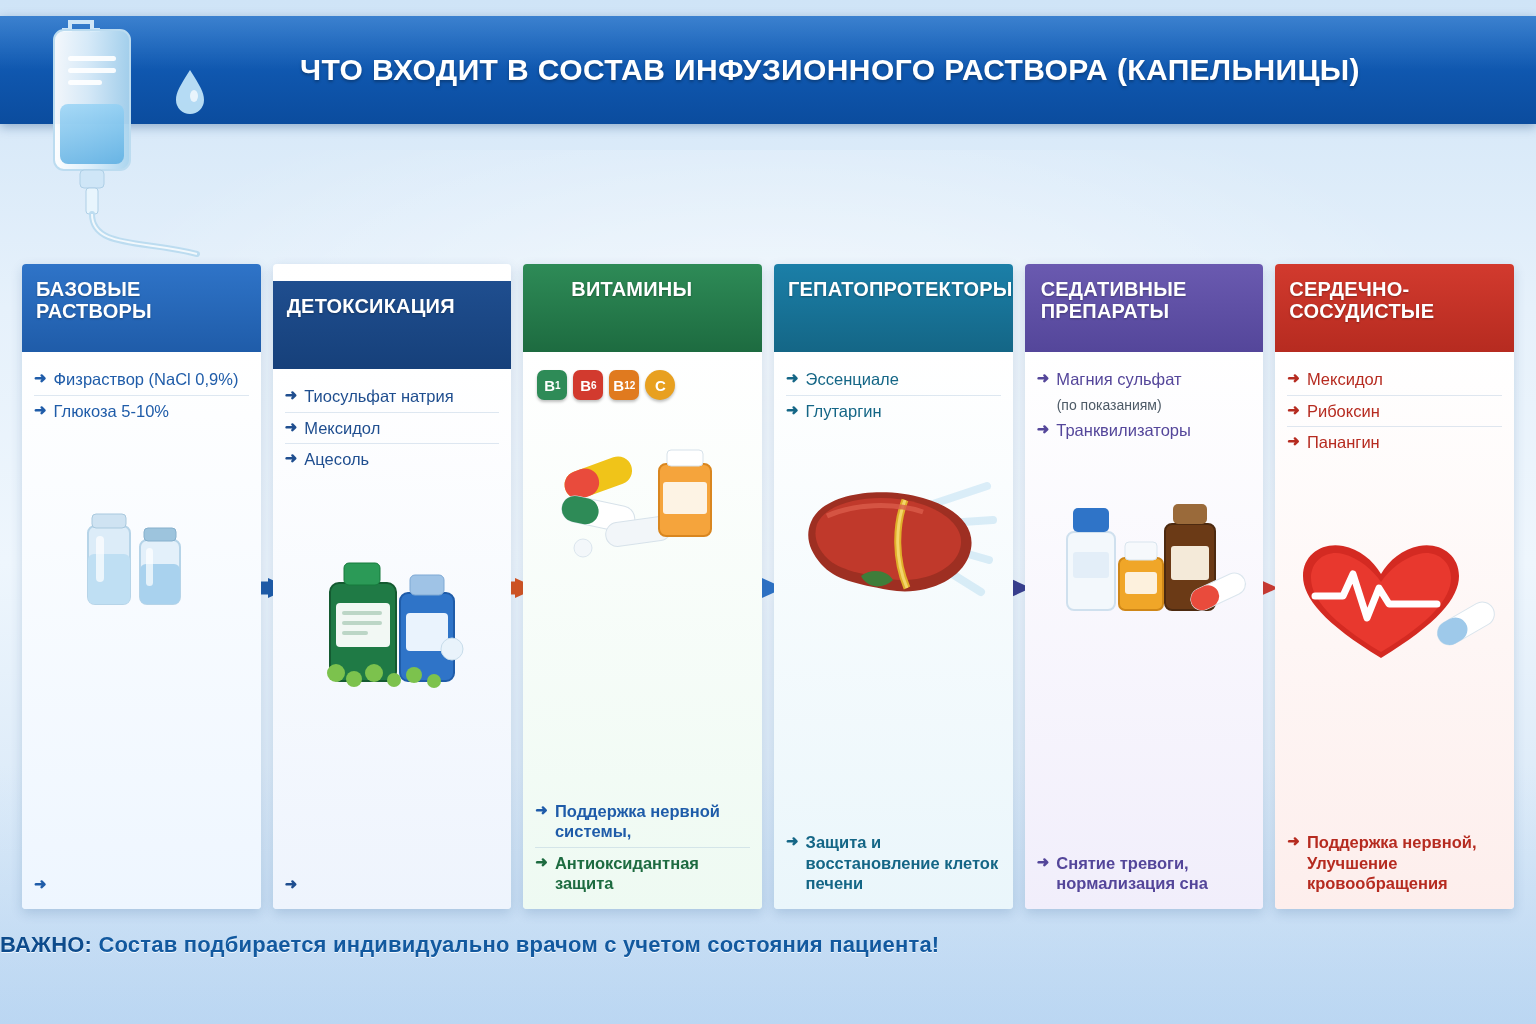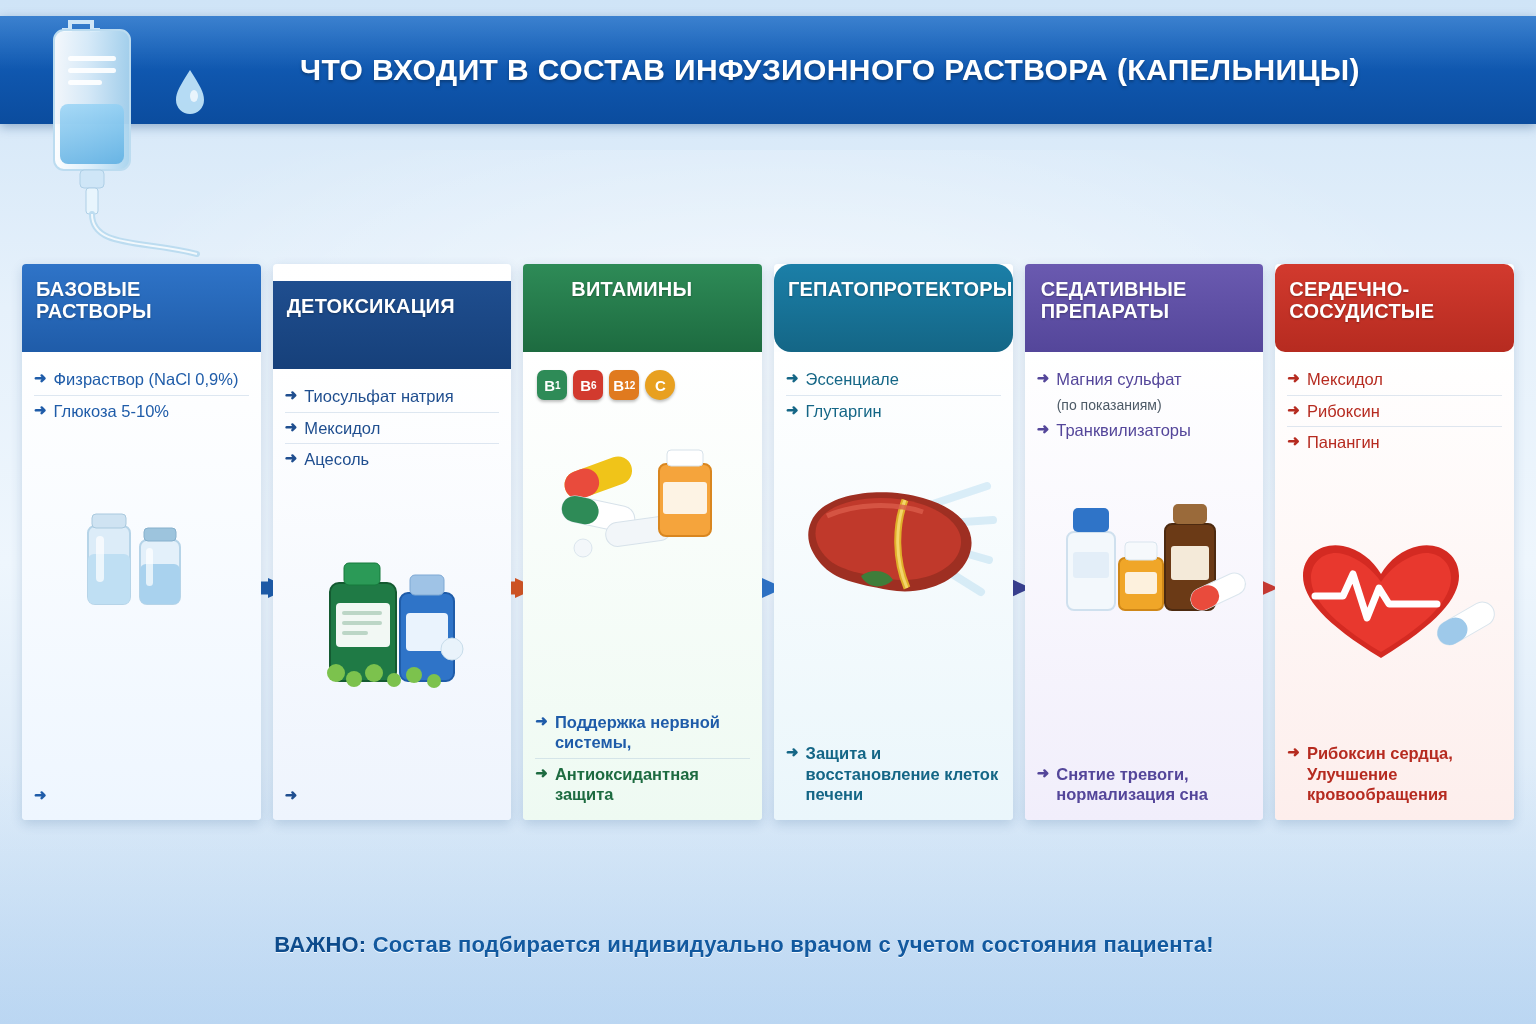--- a/index.html
+++ b/index.html
@@ -34,21 +34,21 @@
     position:absolute;left:180px;top:16px;width:1300px;height:108px;
     display:flex;align-items:center;justify-content:center;
     color:#ffffff;font-size:30px;font-weight:bold;letter-spacing:.4px;
     text-shadow:0 2px 3px rgba(0,0,0,.28);text-align:center;
     white-space:nowrap;
   }
   
   .iv-wrap{position:absolute;left:22px;top:8px;width:190px;height:250px;}
   
   .columns{
-    position:absolute;left:22px;top:264px;width:1492px;height:556px;
+    position:absolute;left:22px;top:264px;width:1492px;height:645px;
     display:flex;gap:12px;
   }
   .col{
     flex:1 1 0;position:relative;border-radius:4px;overflow:hidden;
     background:linear-gradient(180deg,#ffffff 0%,#f7fbff 60%,#eef5fd 100%);
     box-shadow:0 4px 12px rgba(20,70,130,.18);
     display:flex;flex-direction:column;
   }
   .col-head{
     padding:14px 14px 12px 14px;color:#fff;font-weight:bold;font-size:20px;
@@ -67,42 +67,42 @@
   .sub-note{
     font-size:14px;color:#4d5a66;padding:2px 0 2px 20px;line-height:1.2;
   }
   .bottom-list{position:absolute;left:12px;right:12px;bottom:10px;}
   .bottom-list li{font-weight:bold;}
   .bottom-list li .txt{font-weight:bold;}
   
   .c1 .col-head{background:linear-gradient(180deg,#2f74c8 0%,#1f5ca9 100%);}
   .c2 .col-head{background:linear-gradient(180deg,#1f4e8f 0%,#16407a 100%);margin-top:17px;}
   .c3 .col-head{background:linear-gradient(180deg,#2e8b57 0%,#1d6b40 100%);padding-left:48px;}
-  .c4 .col-head{background:linear-gradient(180deg,#1b7fa8 0%,#146686 100%);border-radius:17px;}
+  .c4 .col-head{background:linear-gradient(180deg,#1b7fa8 0%,#146686 100%);}
   .c5 .col-head{background:linear-gradient(180deg,#6a5ab0 0%,#54469a 100%);padding-left:16px;}
-  .c6 .col-head{background:linear-gradient(180deg,#d23a2e 0%,#b62b20 100%);border-radius:10px;}
+  .c6 .col-head{background:linear-gradient(180deg,#d23a2e 0%,#b62b20 100%);}
   .c1 .col-body{background:linear-gradient(180deg,#ffffff 0%,#eef6ff 100%);}
   .c2 .col-body{background:linear-gradient(180deg,#ffffff 0%,#eef4fd 100%);}
   .c3 .col-body{background:linear-gradient(180deg,#ffffff 0%,#eefaf2 100%);}
   .c4 .col-body{background:linear-gradient(180deg,#ffffff 0%,#eaf6fb 100%);}
   .c5 .col-body{background:linear-gradient(180deg,#ffffff 0%,#f1eefb 100%);}
   .c6 .col-body{background:linear-gradient(180deg,#ffffff 0%,#fdeeec 100%);}
   .c1 .arrow,.c1 .txt{color:#1f5ca9;}
   .c2 .arrow,.c2 .txt{color:#1f4e8f;}
   .c3 .arrow,.c3 .txt{color:#1d6b40;}
   .c3 .t-blue{color:#1f5ca9;}
   .c4 .arrow,.c4 .txt{color:#146686;}
   .c5 .arrow,.c5 .txt{color:#54469a;}
   .c6 .arrow,.c6 .txt{color:#b62b20;}
   .art{position:absolute;left:0;right:0;display:flex;justify-content:center;align-items:flex-end;}
   
   .connectors{position:absolute;left:0;top:0;width:1536px;height:1024px;pointer-events:none;}
   
   .footer{
-    position:absolute;left:16px;bottom:66px;width:1456px;text-align:center;
+    position:absolute;left:0;bottom:66px;width:1456px;text-align:left;
     font-size:22px;font-weight:bold;color:#12599f;letter-spacing:.2px;
     text-shadow:0 1px 0 rgba(255,255,255,.8);
   }
   .footer .imp{color:#0d4b8c;}
   .vit-badges{display:flex;gap:6px;align-items:center;margin:6px 0 2px 2px;}
   .vb{
     width:30px;height:30px;border-radius:7px;color:#fff;font-weight:bold;font-size:15px;
     display:flex;align-items:center;justify-content:center;
     box-shadow:0 2px 3px rgba(0,0,0,.25);
   }
@@ -395,21 +395,21 @@
           <path d="M30 64 h28 l10 -22 l14 44 l12 -30 l10 16 h48" stroke="#ffffff" stroke-width="7" fill="none" stroke-linejoin="round" stroke-linecap="round"></path>
           <g transform="rotate(-30 180 92)">
             <rect x="150" y="80" width="62" height="24" rx="12" fill="#ffffff" stroke="#d9e4ec"></rect>
             <rect x="150" y="80" width="31" height="24" rx="12" fill="#9ec9ea"></rect>
           </g>
         </svg>
       </div>
       <ul class="list bottom-list">
         <li>
             <span class="arrow">➜</span>
-            <span class="txt">Рибоксин сердца, Улучшение кровообращения</span>
+            <span class="txt">Поддержка нервной, Улучшение кровообращения</span>
           </li>
       </ul>
     </div>
   </div>
 
 </div>
 
 <div class="footer">
   <span class="imp">ВАЖНО:</span><span> Состав подбирается индивидуально врачом с учетом состояния пациента!</span>
 </div>

